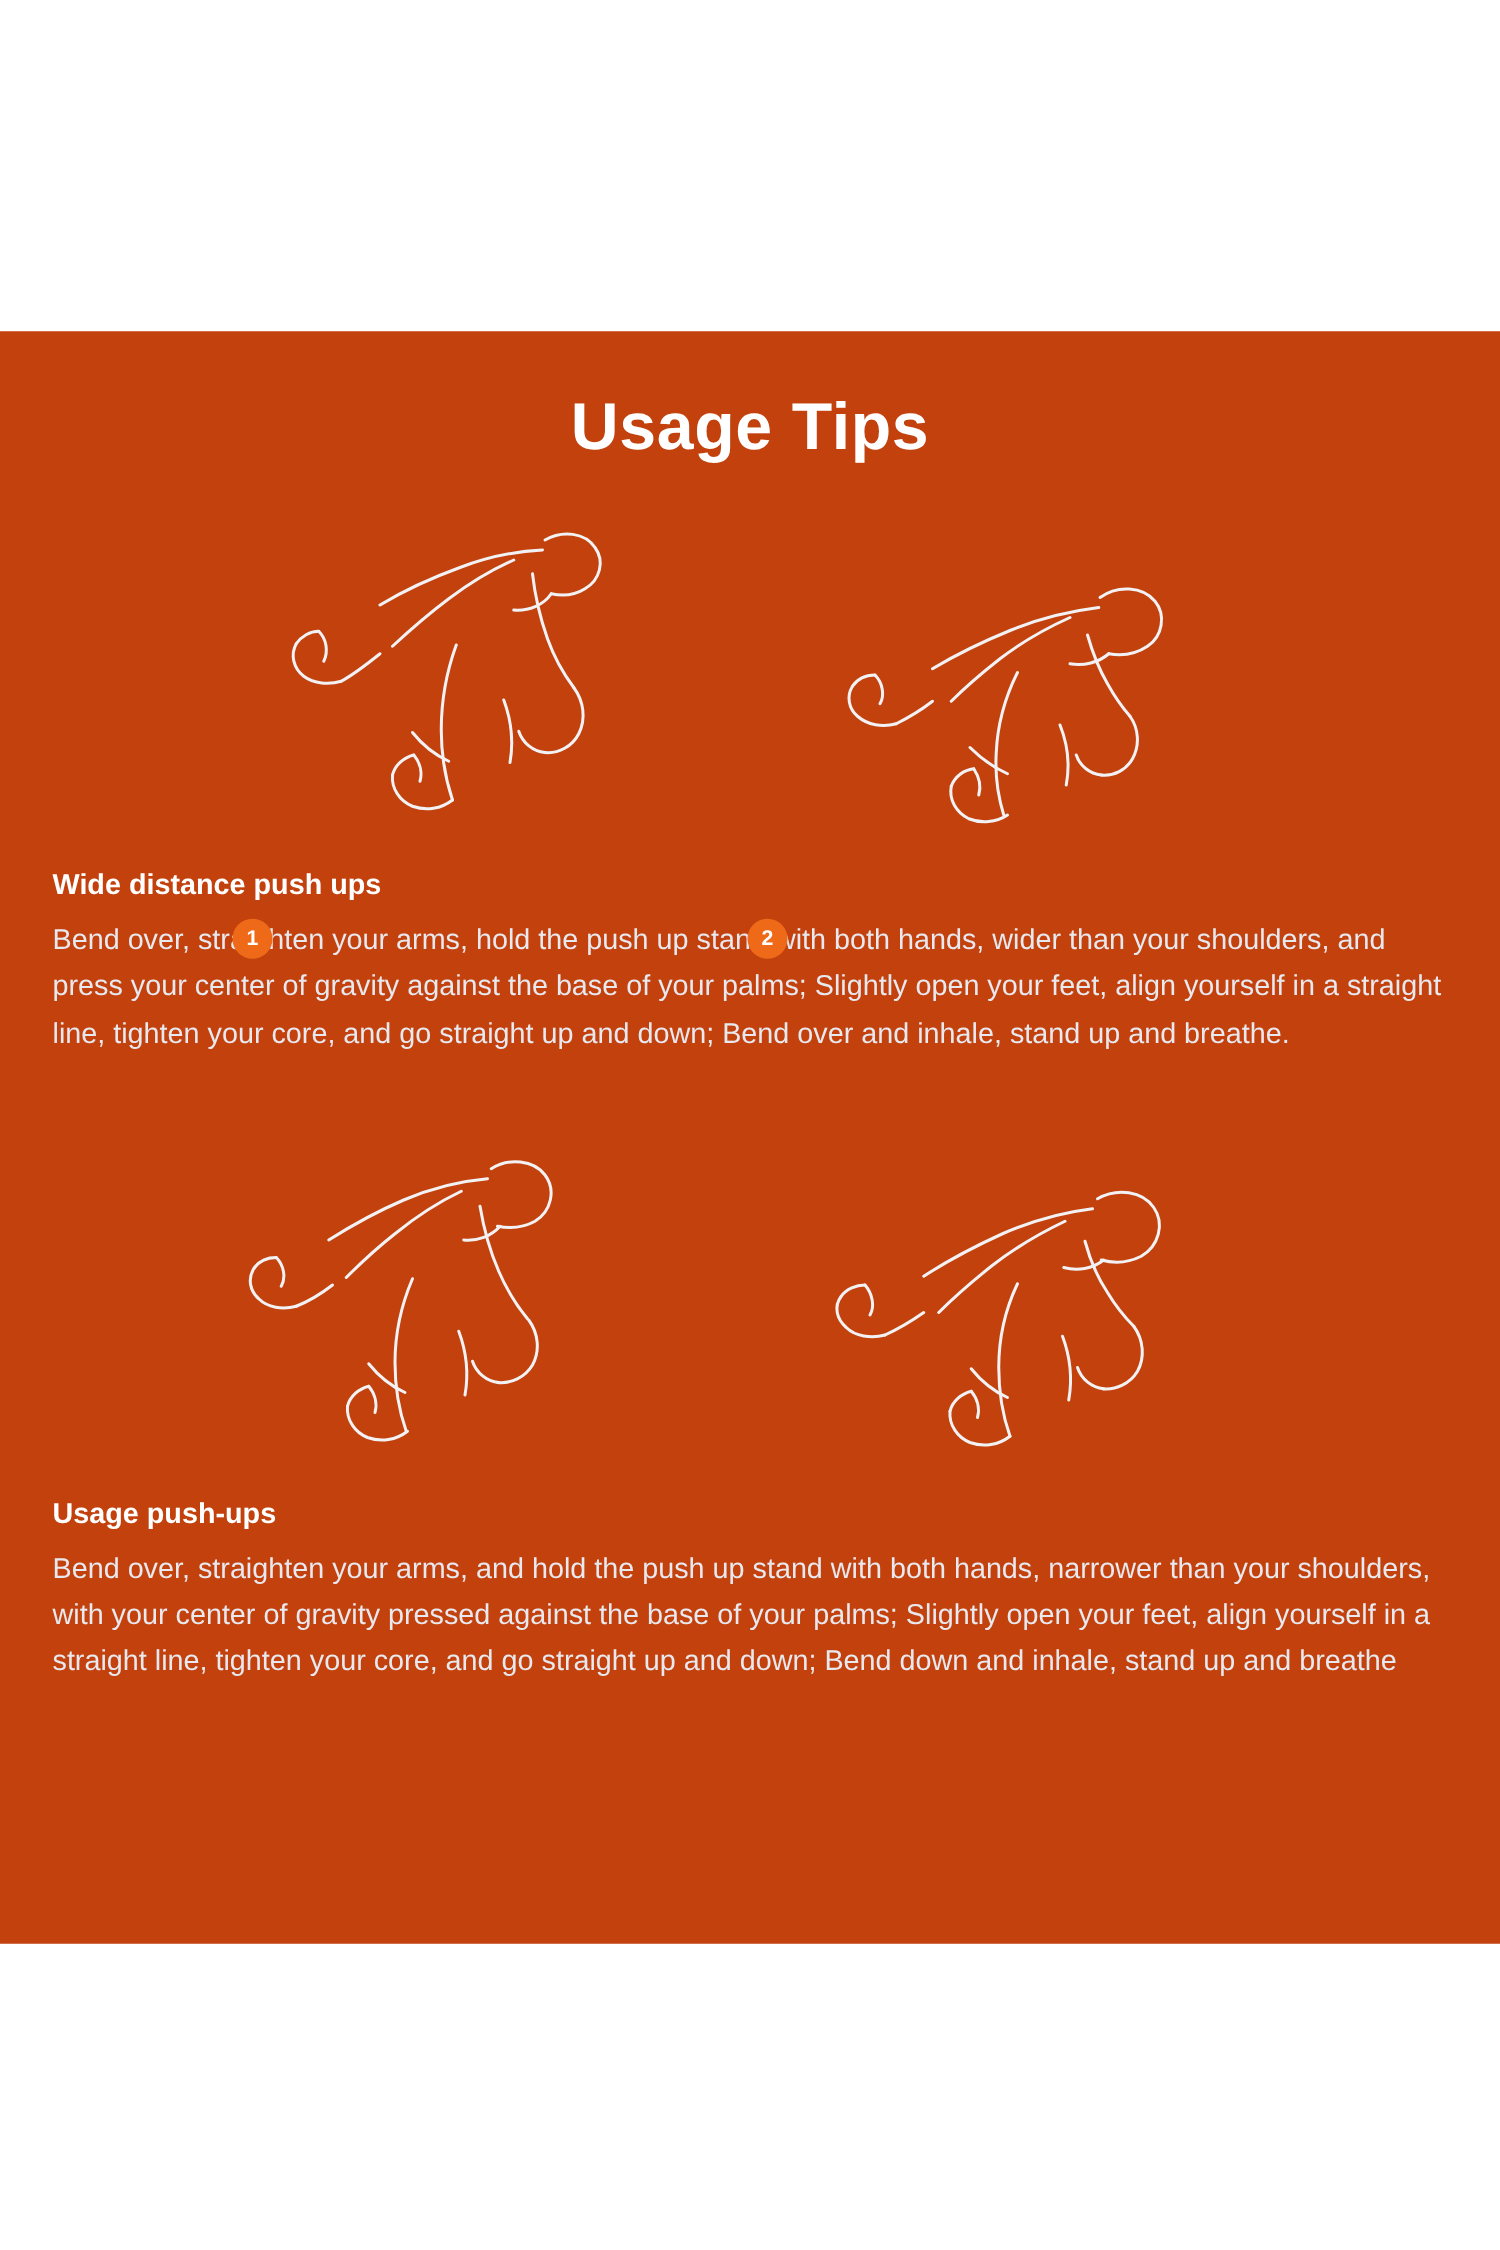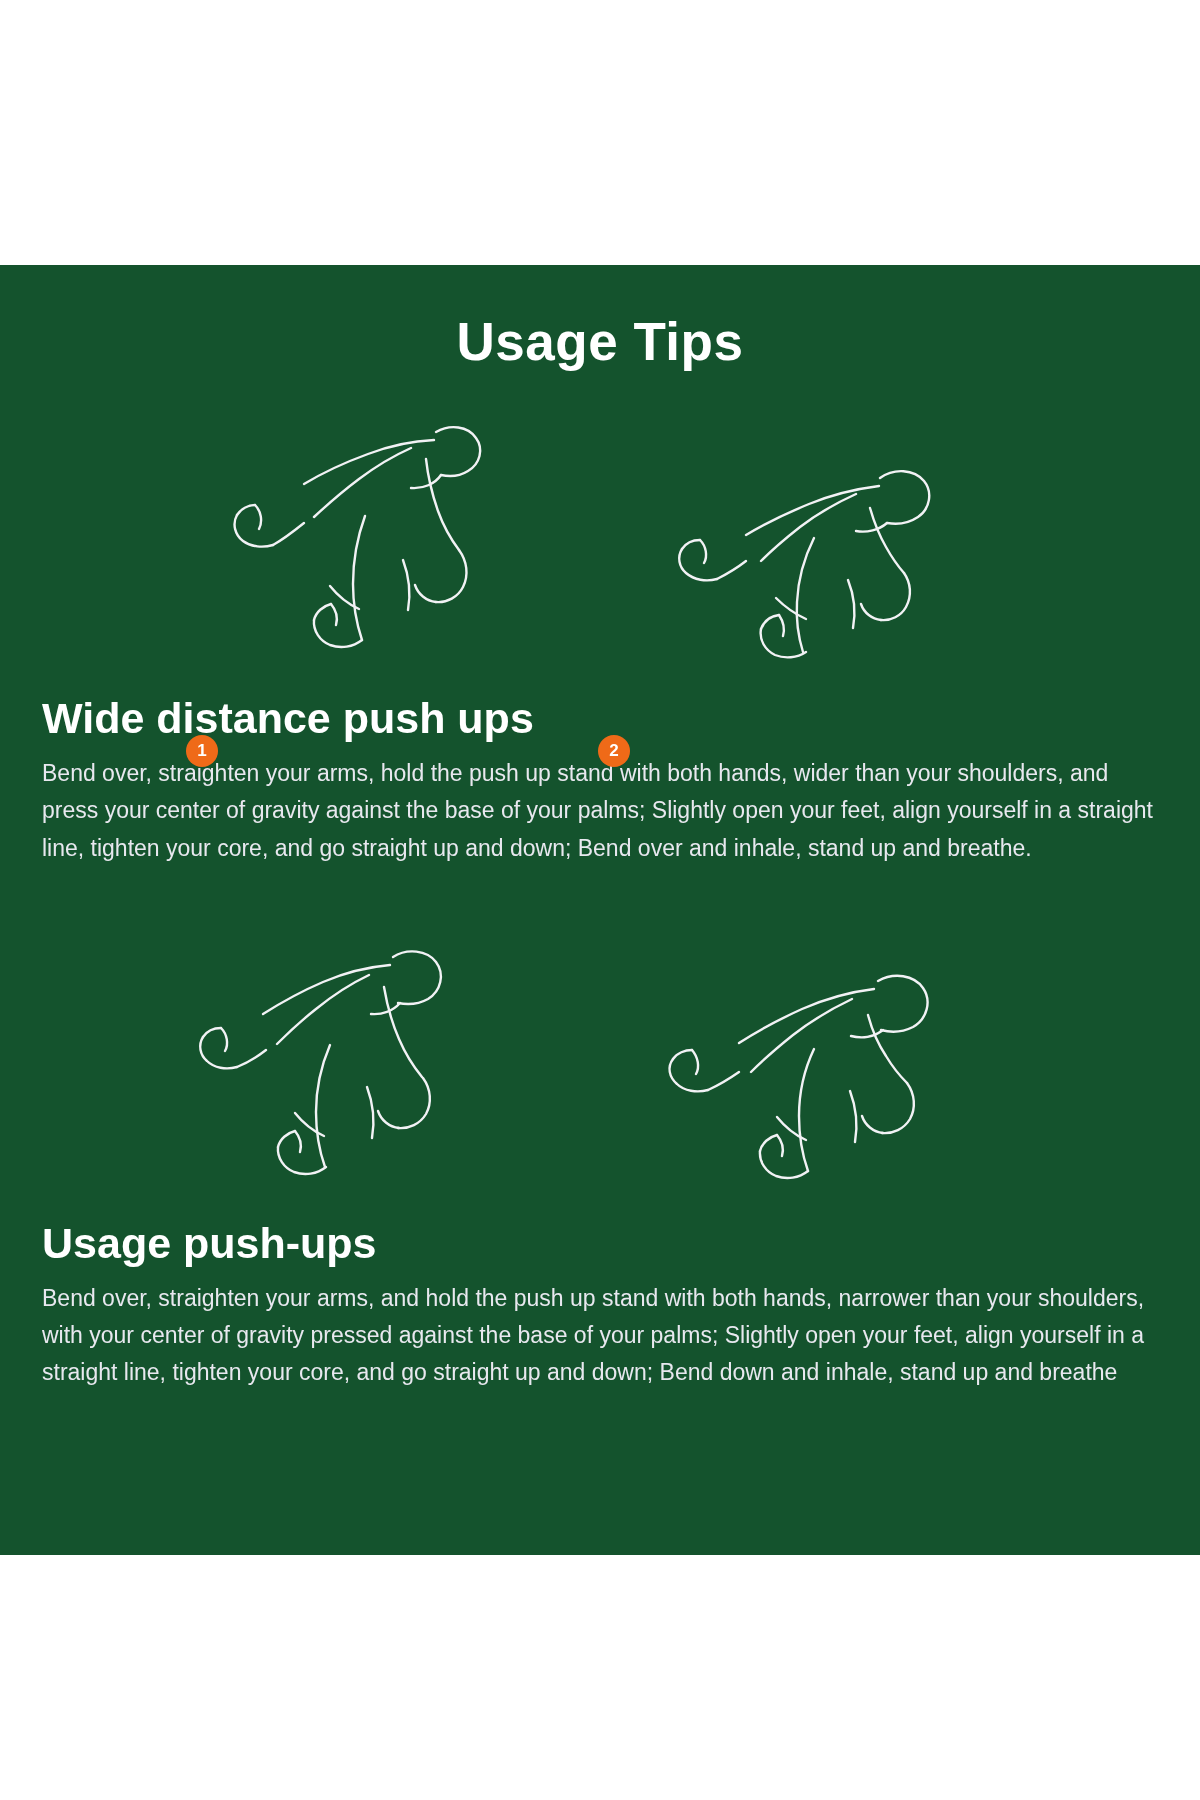--- a/index.html
+++ b/index.html
@@ -18,21 +18,21 @@
     width: 1200px;
     height: 1800px;
     background: #ffffff;
   }
   .panel {
     position: absolute;
     left: 0;
     top: 265px;
     width: 1200px;
     height: 1290px;
-    background: #14532d;
+    background: #c2410c;
     overflow: hidden;
   }
   .title {
     margin: 0;
     padding-top: 46px;
     text-align: center;
     color: #ffffff;
     font-size: 53px;
     font-weight: bold;
     letter-spacing: 0.5px;
@@ -66,21 +66,21 @@
     line-height: 32px;
     text-align: center;
   }
   .badge.b1 { left: 186px; }
   .badge.b2 { left: 598px; }
   .section-1 .badge { top: 345px; }
   .heading {
     margin: 0;
     padding: 24px 0 12px 42px;
     color: #ffffff;
-    font-size: 43px;
+    font-size: 23px;
     font-weight: bold;
   }
   .body-text {
     margin: 0;
     padding: 0 46px 0 42px;
     color: #e8e8ef;
     font-size: 23px;
     line-height: 1.62;
     font-weight: normal;
   }

